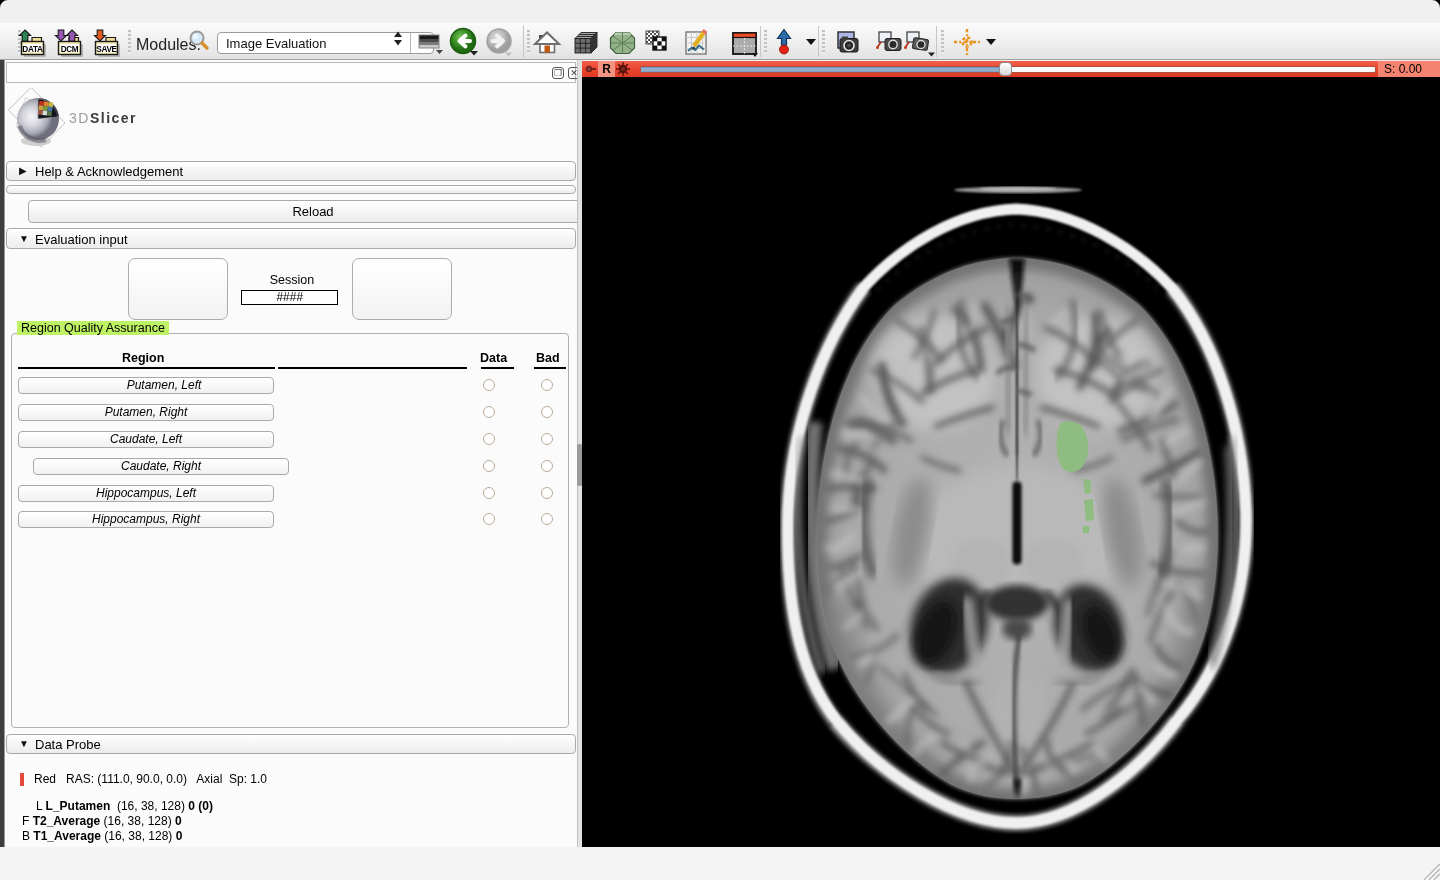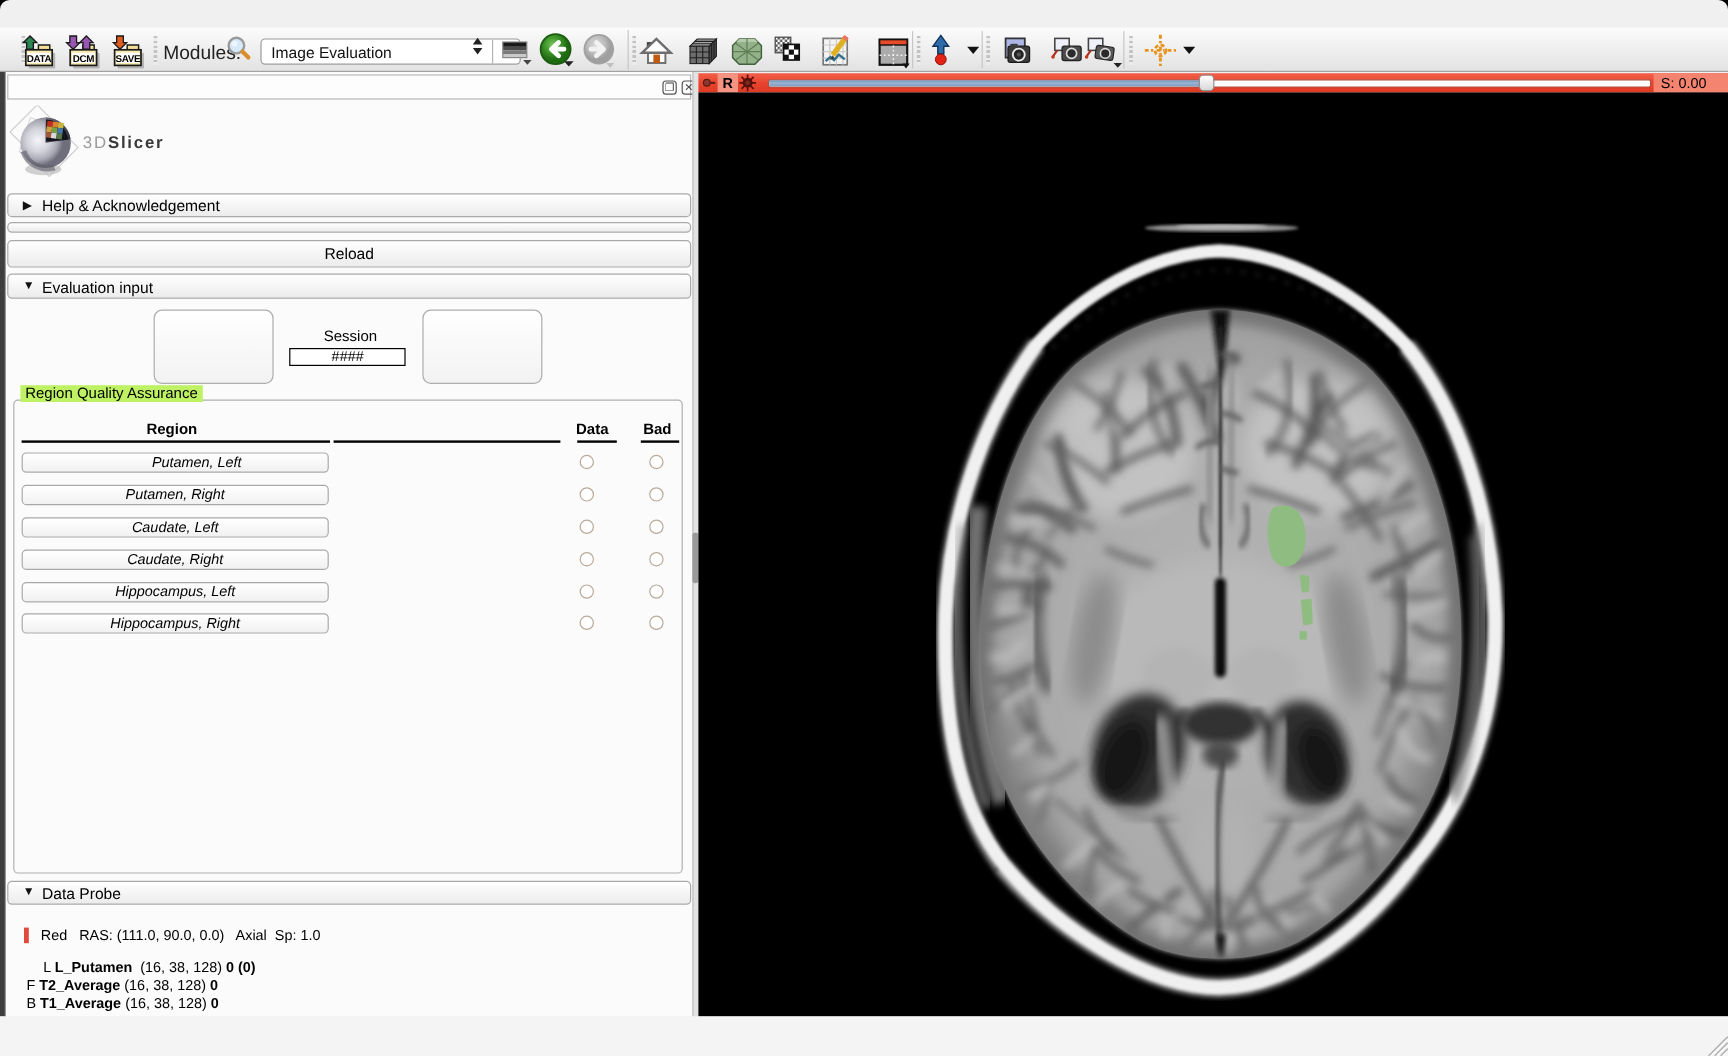--- a/index.html
+++ b/index.html
@@ -325,21 +325,21 @@
     </g>
     <path d="M30 31 L30 10" stroke="#9a9aa4" stroke-width="0.8"></path>
     <path d="M11.5 38 a21 21 0 0 0 26 13.5" stroke="#5e5e6a" stroke-width="5" fill="none" opacity="0.6"></path>
   </svg>
 
   <div class="abs bar" style="top:161px; height:20px;">
       <span class="tri" style="top:3px;">▶</span>
       <span class="lbl" style="top:2px;">Help &amp; Acknowledgement</span>
     </div>
   <div class="abs bar" style="top:185px; height:9px;"></div>
-  <div class="abs bar" id="reload" style="top:200px; height:23px; line-height:21px;">Reload</div>
+  <div class="abs bar" id="reload" style="top:200px; height:23px; line-height:21px;margin-left:22px;">Reload</div>
   <div class="abs bar" style="top:228px; height:21px;">
       <span class="tri" style="top:4px;">▼</span>
       <span class="lbl" style="top:3px;">Evaluation input</span>
     </div>
 
   <div class="fbox" style="left:128px; top:258px;"></div>
   <div class="fbox" style="left:352px; top:258px;"></div>
   <div class="abs" id="session-lbl">Session</div>
   <div class="abs" id="session-input">####</div>
 
@@ -350,21 +350,21 @@
   <div class="th" style="left:480px; top:351px;">Data</div>
   <div class="th" style="left:536px; top:351px;">Bad</div>
   <div class="hline" style="left:18px; width:257px;"></div>
   <div class="hline" style="left:278px; width:189px;"></div>
   <div class="hline" style="left:481px; width:33px;"></div>
   <div class="hline" style="left:534px; width:32px;"></div>
 
   <div class="rbtn" style="top:377px;padding-left:36px;">Putamen, Left</div>
   <div class="rbtn" style="top:404px;">Putamen, Right</div>
   <div class="rbtn" style="top:431px;">Caudate, Left</div>
-  <div class="rbtn" style="top:458px;">Caudate, Right</div>
+  <div class="rbtn" style="top:458px;margin-left:15px;">Caudate, Right</div>
   <div class="rbtn" style="top:485px;">Hippocampus, Left</div>
   <div class="rbtn" style="top:511px;">Hippocampus, Right</div>
 
   <div class="radio" style="left:483px; top:379px;"></div>
   <div class="radio" style="left:541px; top:379px;"></div>
   <div class="radio" style="left:483px; top:406px;"></div>
   <div class="radio" style="left:541px; top:406px;"></div>
   <div class="radio" style="left:483px; top:433px;"></div>
   <div class="radio" style="left:541px; top:433px;"></div>
   <div class="radio" style="left:483px; top:460px;"></div>

